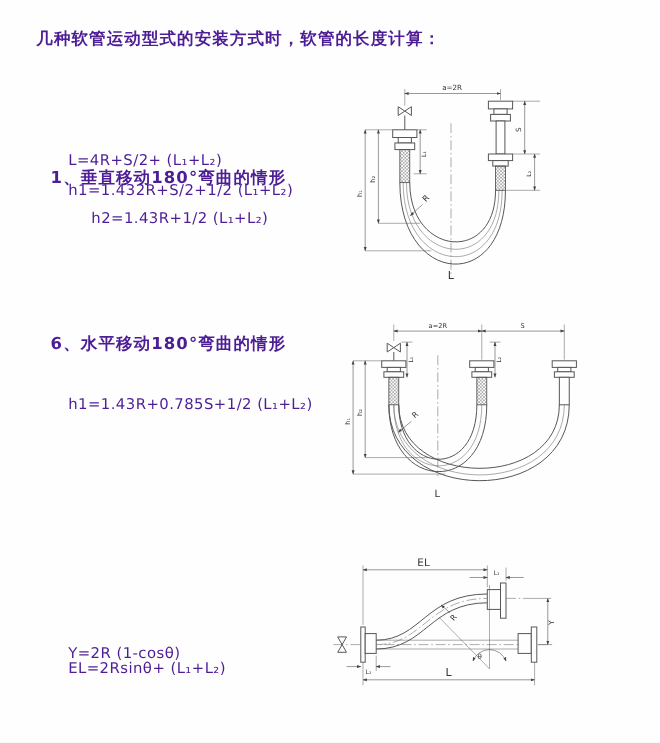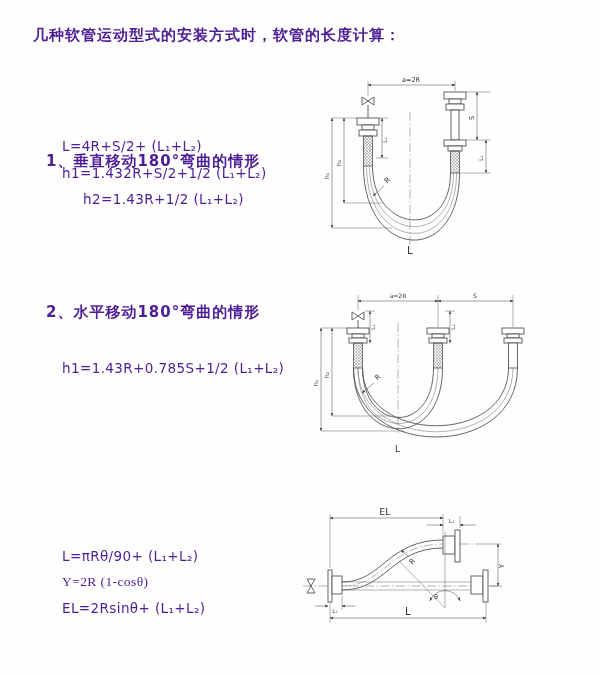--- a/index.html
+++ b/index.html
@@ -22,25 +22,24 @@
 
 <div class="page">
 
   <div class="abs title" style="left:33px;top:26px;">几种软管运动型式的安装方式时，软管的长度计算：</div>
 
   <div class="abs heading" style="left:46px;top:110px;margin-top:42px;">1、垂直移动180°弯曲的情形</div>
   <div class="abs formula" style="left:62px;top:138px;">L=4R+S/2+ (L₁+L₂)</div>
   <div class="abs formula" style="left:62px;top:165px;">h1=1.432R+S/2+1/2 (L₁+L₂)</div>
   <div class="abs formula" style="left:62px;top:191px;margin-left:21px;">h2=1.43R+1/2 (L₁+L₂)</div>
 
-  <div class="abs heading" style="left:46px;top:303px;">2、水平移动180°弯曲的情形</div>
+  <div class="abs heading" style="left:46px;top:303px;">6、水平移动180°弯曲的情形</div>
   <div class="abs formula" style="left:62px;top:360px;">h1=1.43R+0.785S+1/2 (L₁+L₂)</div>
 
-  <div class="abs formula" style="left:62px;top:548px;">L=πRθ/90+ (L₁+L₂)</div>
-  <div class="abs formula" style="left:62px;top:574px;font-family:Liberation Serif, serif;">Y=2R (1-cosθ)</div>
+  <div class="abs formula" style="left:62px;top:586px;">Y=2R (1-cosθ)</div>
   <div class="abs formula" style="left:62px;top:600px;">EL=2Rsinθ+ (L₁+L₂)</div>
 
   <svg class="abs" style="left:310px;top:70px;" width="270" height="195" viewBox="0 0 270 195">
     <defs>
       <marker id="m1" viewBox="0 0 10 10" refX="9" refY="5" markerWidth="7" markerHeight="7" orient="auto-start-reverse">
         <path d="M0,1.5 L10,5 L0,8.5 z" fill="#444"></path>
       </marker>
       <pattern id="bp1" width="3" height="3" patternUnits="userSpaceOnUse">
         <path d="M0,3 L3,0 M0,0 L3,3" stroke="#777" stroke-width="0.45"></path>
       </pattern>

